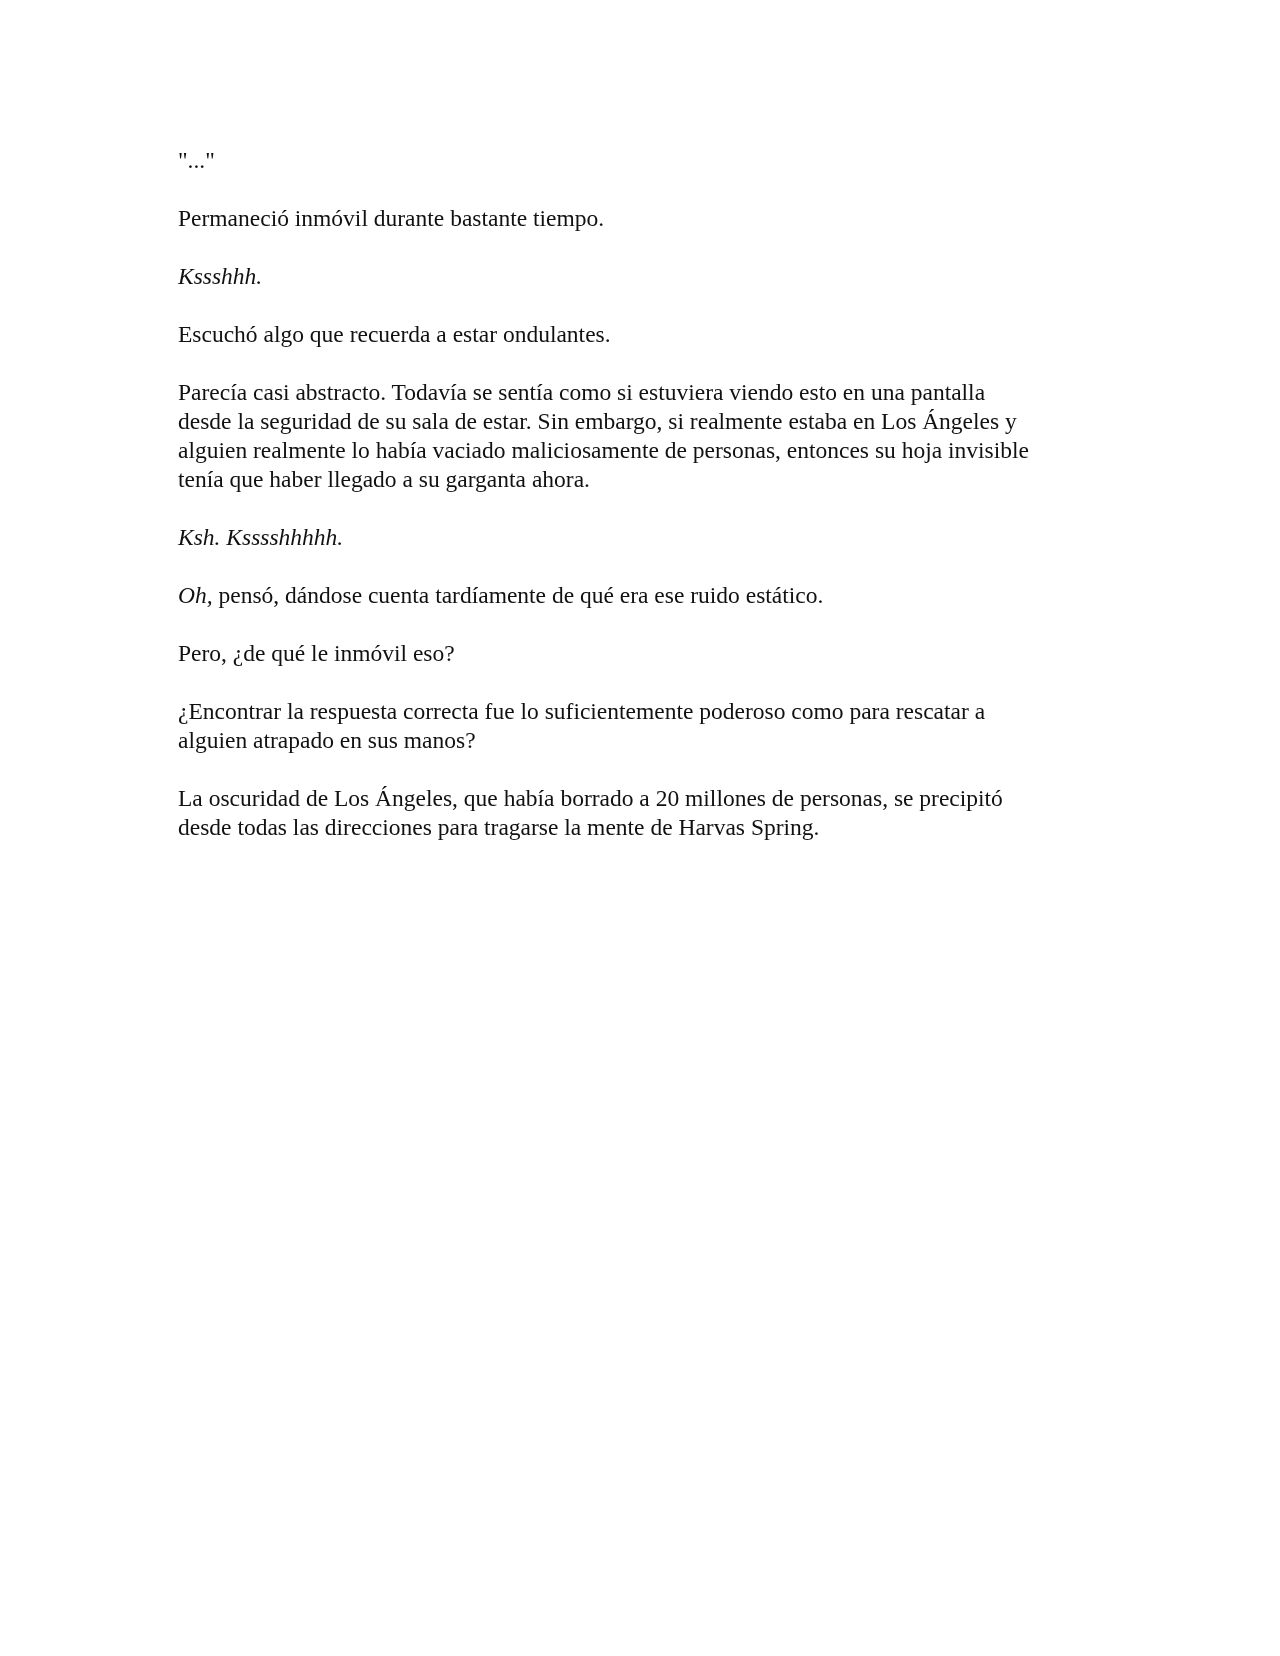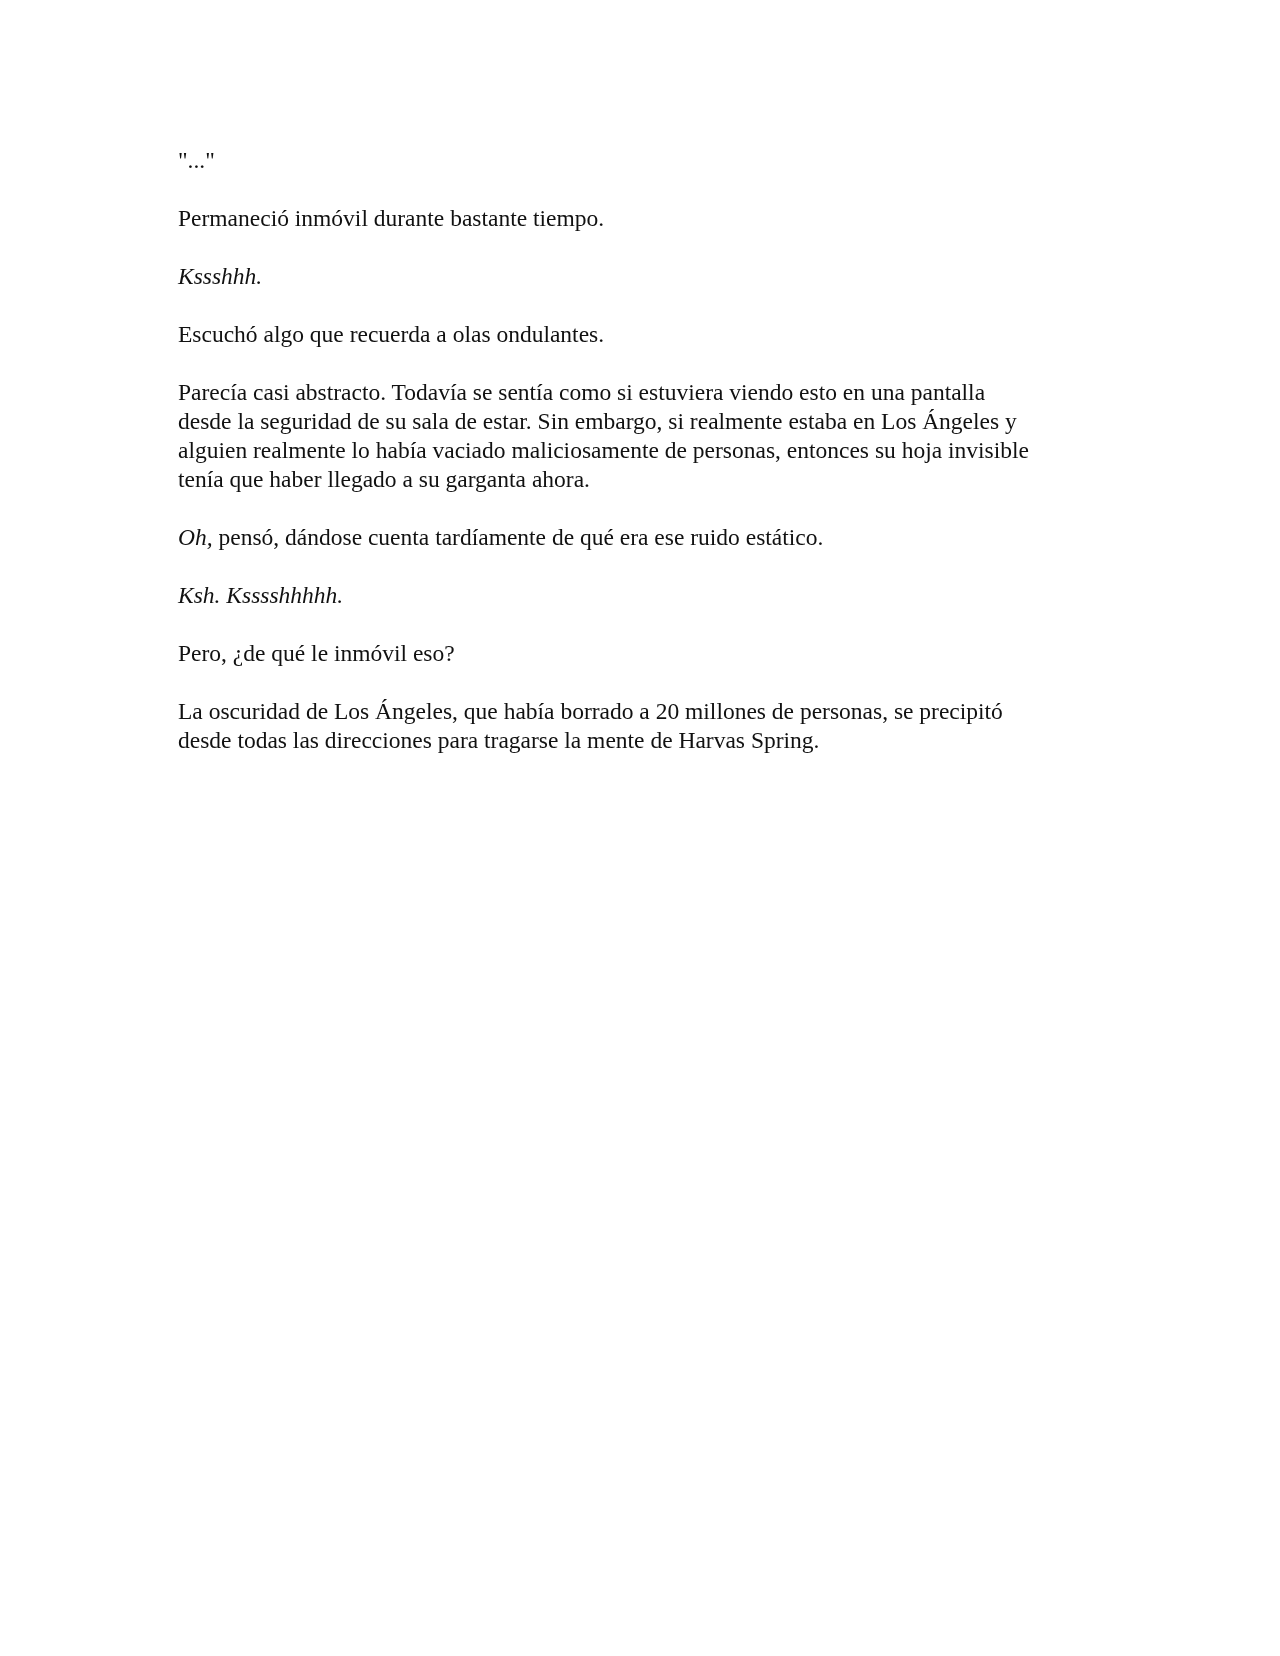--- a/index.html
+++ b/index.html
@@ -29,23 +29,25 @@
     }
     .it { font-style: italic; margin-top: 20px; }
   </style>
 </head>
 <body>
 
 <div class="page">
   <p class="para">"..."</p>
   <p class="para">Permaneció inmóvil durante bastante tiempo.</p>
   <p class="para it">Kssshhh.</p>
-  <p class="para">Escuchó algo que recuerda a olas ondulantes.</p>
+  <p class="para">Escuchó algo que recuerda a estar ondulantes.</p>
   <p class="para">Parecía casi abstracto. Todavía se sentía como si estuviera viendo esto en una pantalla
 desde la seguridad de su sala de estar. Sin embargo, si realmente estaba en Los Ángeles y
 alguien realmente lo había vaciado maliciosamente de personas, entonces su hoja invisible
 tenía que haber llegado a su garganta ahora.</p>
+  <p class="para it">Ksh. Ksssshhhhh.</p>
   <p class="para"><span class="it">Oh,</span><span> pensó, dándose cuenta tardíamente de qué era ese ruido estático.</span></p>
-  <p class="para it">Ksh. Ksssshhhhh.</p>
   <p class="para">Pero, ¿de qué le inmóvil eso?</p>
+  <p class="para">¿Encontrar la respuesta correcta fue lo suficientemente poderoso como para rescatar a
+alguien atrapado en sus manos?</p>
   <p class="para">La oscuridad de Los Ángeles, que había borrado a 20 millones de personas, se precipitó
 desde todas las direcciones para tragarse la mente de Harvas Spring.</p>
 </div>
 
 </body></html>

